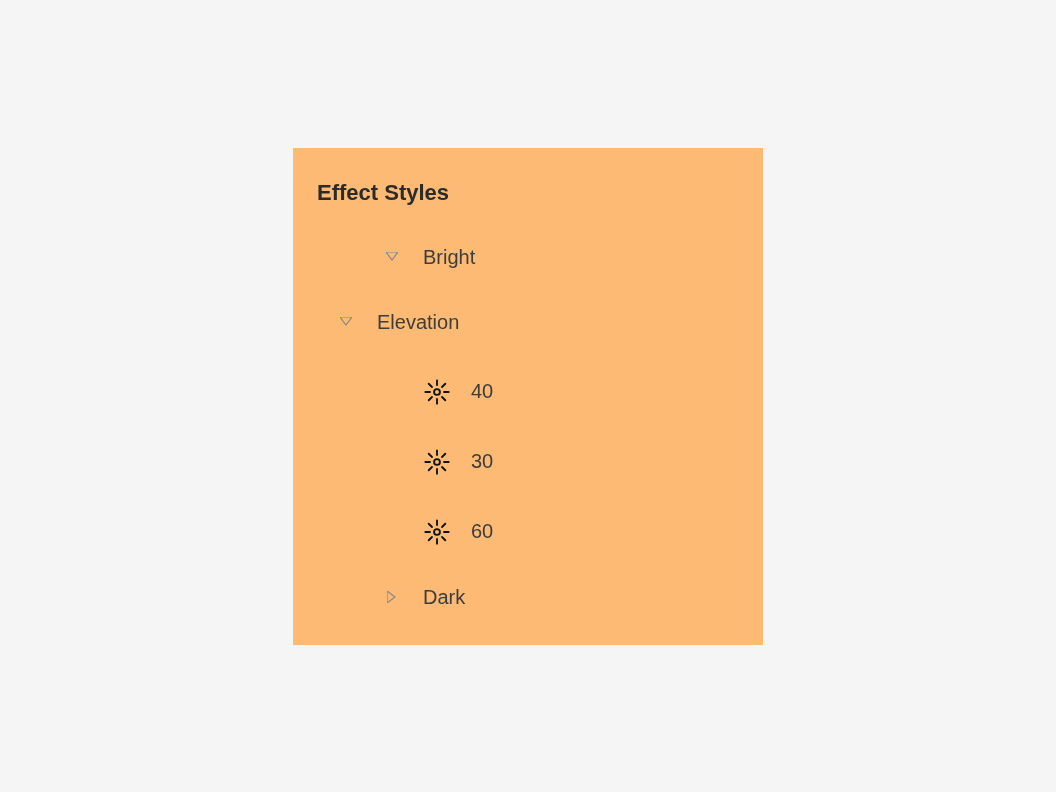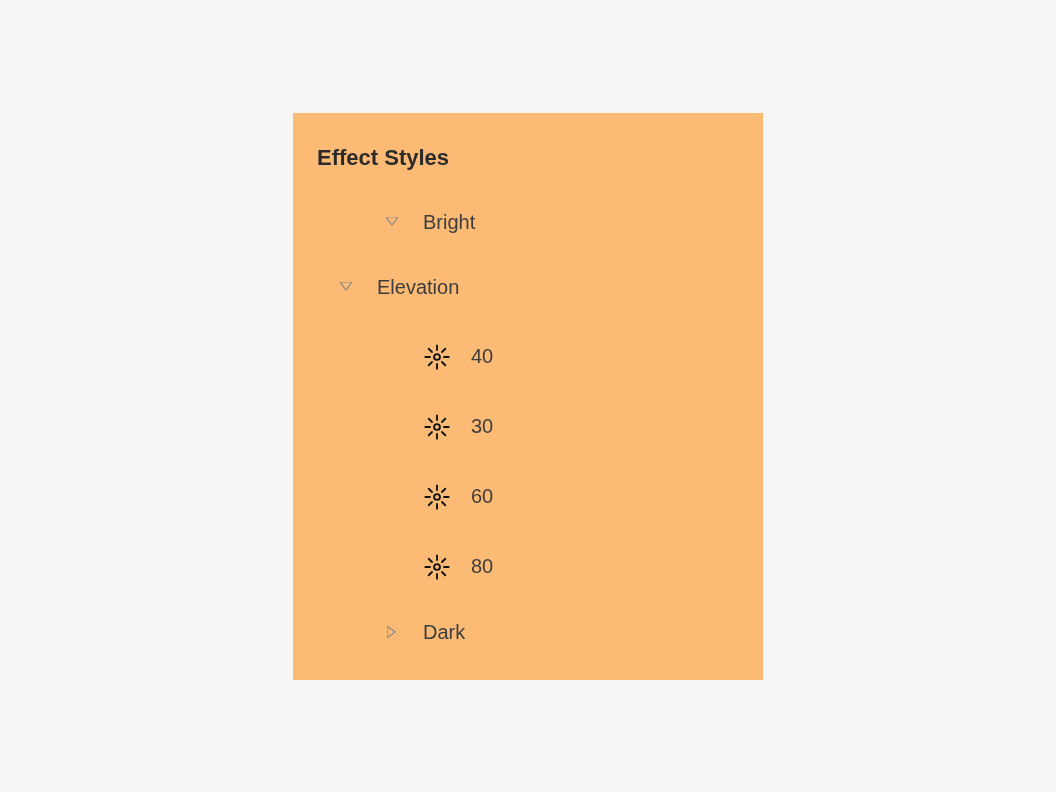--- a/index.html
+++ b/index.html
@@ -142,36 +142,20 @@
           <line x1="18" y1="12" x2="22" y2="12"></line>
           <line x1="4.9" y1="4.9" x2="7.7" y2="7.7"></line>
           <line x1="16.3" y1="16.3" x2="19.1" y2="19.1"></line>
           <line x1="4.9" y1="19.1" x2="7.7" y2="16.3"></line>
           <line x1="16.3" y1="7.7" x2="19.1" y2="4.9"></line>
         </svg>
       </span>
       <span class="label">60</span>
     </div>
 
-    <div class="tree-row level-3">
-      <span class="icon-wrap">
-        <svg width="28" height="28" viewBox="0 0 24 24" fill="none" stroke="#111" stroke-width="1.6" stroke-linecap="round">
-          <circle cx="12" cy="12" r="2.5"></circle>
-          <line x1="12" y1="2" x2="12" y2="6"></line>
-          <line x1="12" y1="18" x2="12" y2="22"></line>
-          <line x1="2" y1="12" x2="6" y2="12"></line>
-          <line x1="18" y1="12" x2="22" y2="12"></line>
-          <line x1="4.9" y1="4.9" x2="7.7" y2="7.7"></line>
-          <line x1="16.3" y1="16.3" x2="19.1" y2="19.1"></line>
-          <line x1="4.9" y1="19.1" x2="7.7" y2="16.3"></line>
-          <line x1="16.3" y1="7.7" x2="19.1" y2="4.9"></line>
-        </svg>
-      </span>
-      <span class="label">80</span>
-    </div>
 
 
     <div class="tree-row level-2">
       <span class="chevron">
         <svg width="10" height="12" viewBox="0 0 10 12">
           <polygon points="0,0 8,6 0,12" fill="none" stroke="#888" stroke-width="1.2"></polygon>
         </svg>
       </span>
       <span class="label">Dark</span>
     </div>

